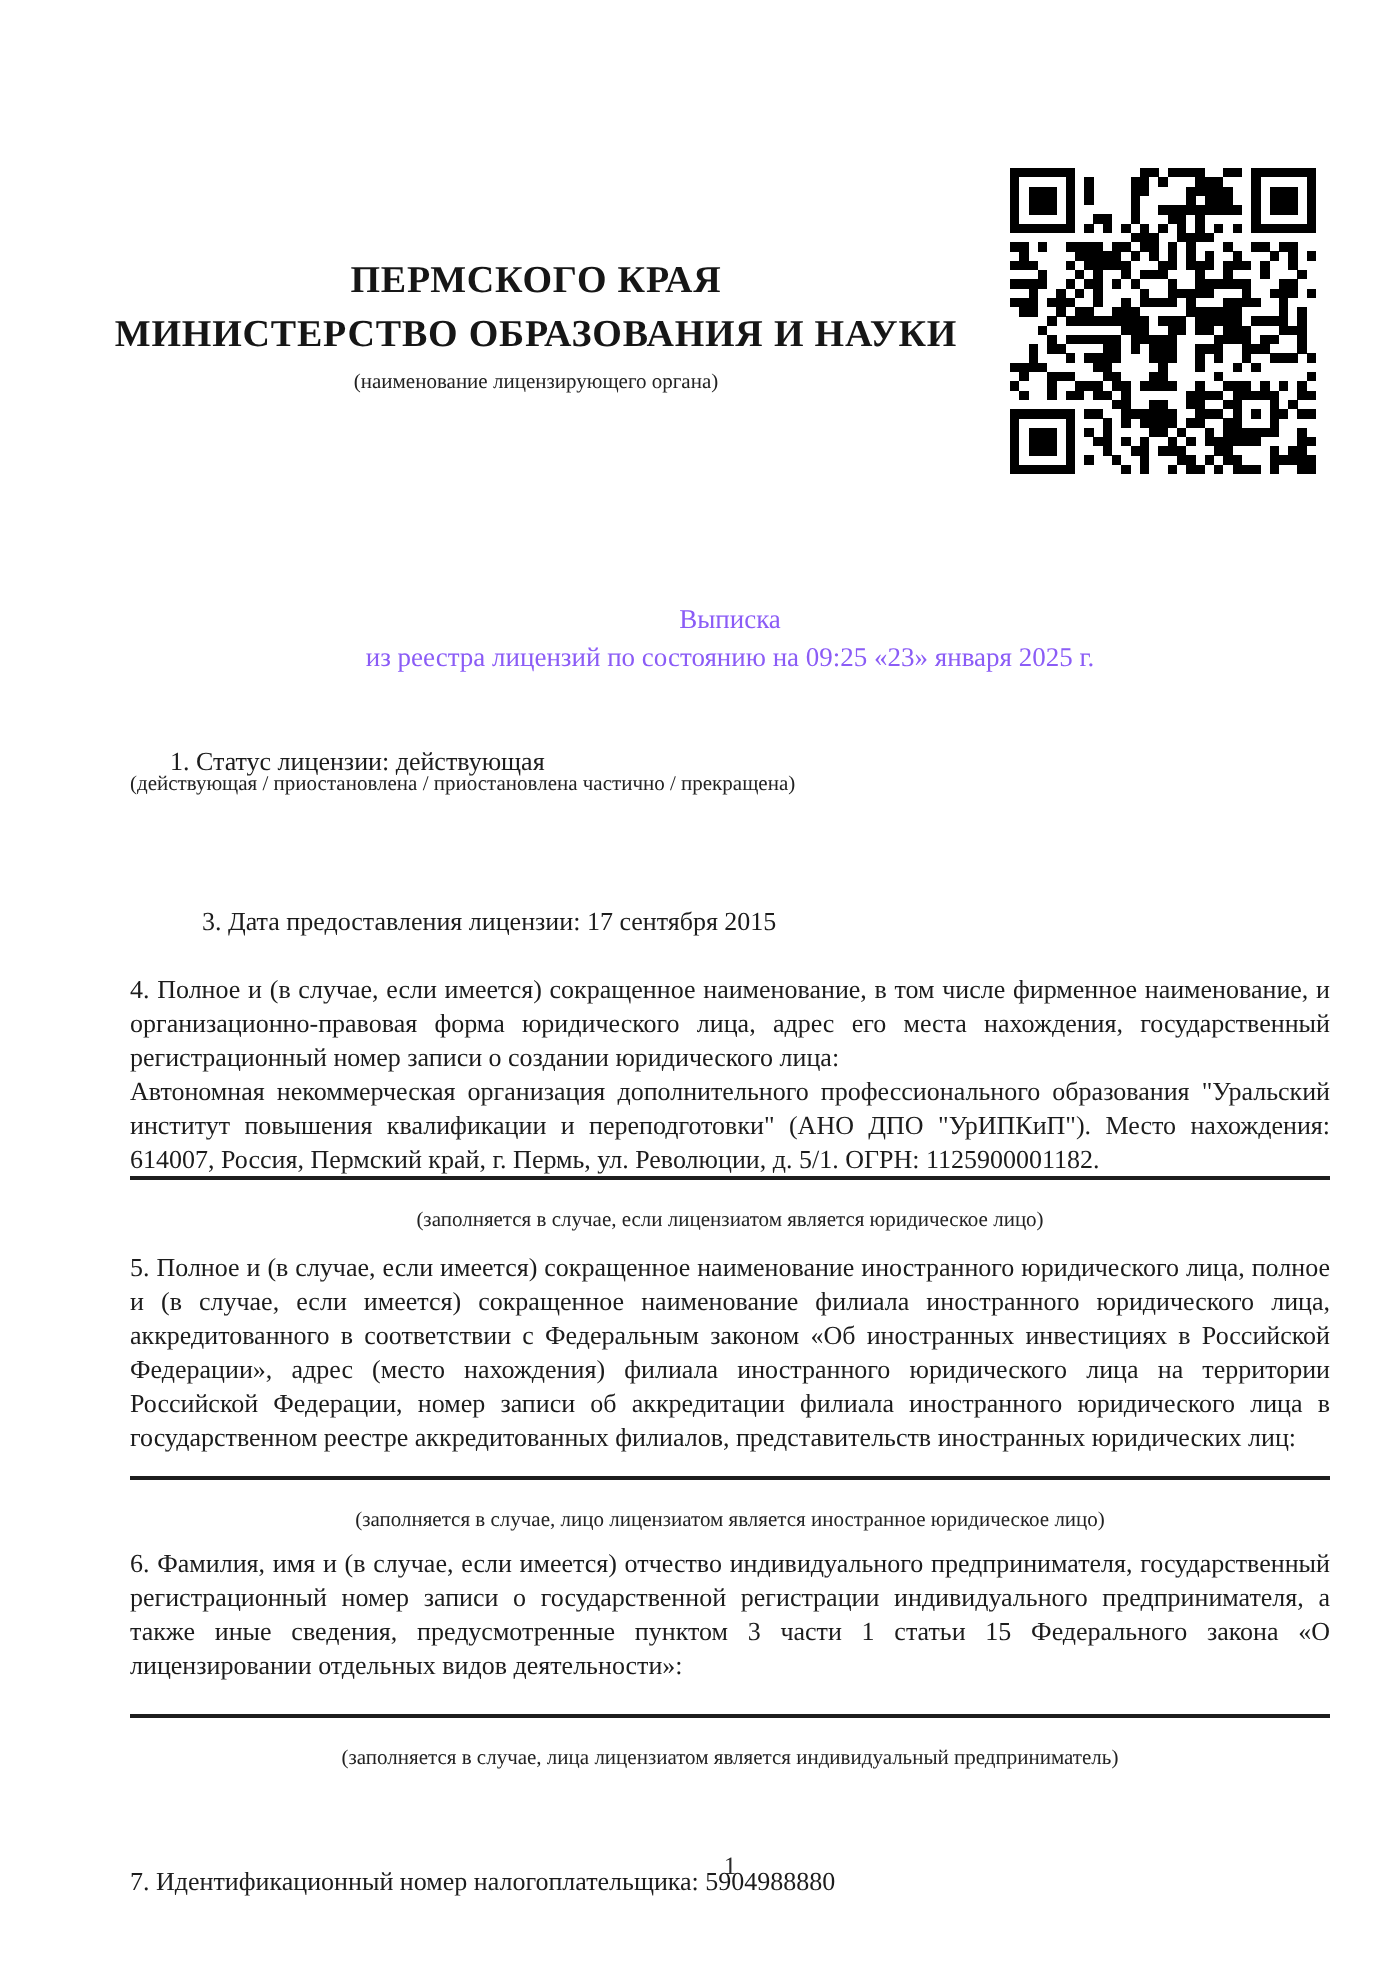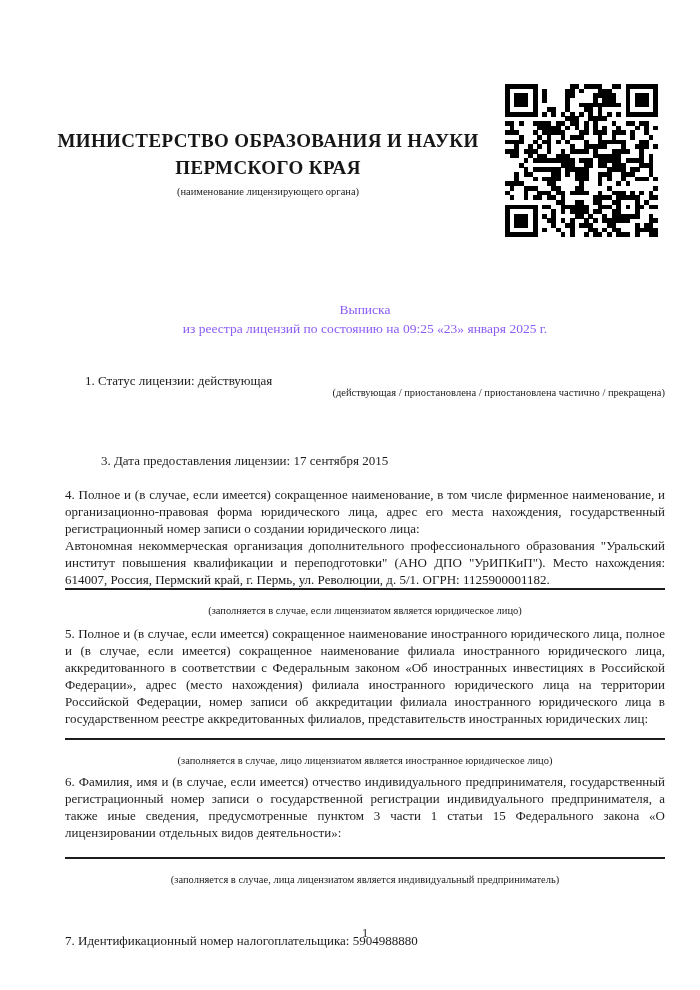--- a/index.html
+++ b/index.html
@@ -68,21 +68,21 @@
     width: 600px;
     font-size: 13px;
     line-height: 17px;
     text-align: justify;
     color: #1c1c1c;
   }
   .plain-caption {
     position: absolute;
     left: 65px;
     width: 600px;
-    text-align: right;
+    text-align: left;
     font-size: 10.5px;
     line-height: 13px;
     color: #222222;
   }
   .rule-caption {
     position: absolute;
     left: 65px;
     width: 600px;
     border-top: 2px solid #1d1d1d;
     padding-top: 14px;
@@ -640,22 +640,22 @@
         <rect x="111.27" y="148.36" width="4.70" height="4.70"></rect>
         <rect x="115.91" y="148.36" width="4.70" height="4.70"></rect>
         <rect x="120.55" y="148.36" width="4.70" height="4.70"></rect>
         <rect x="129.82" y="148.36" width="4.70" height="4.70"></rect>
         <rect x="143.73" y="148.36" width="4.70" height="4.70"></rect>
         <rect x="148.36" y="148.36" width="4.70" height="4.70"></rect>
       </svg>
   </div>
 
   <div class="header-block">
+    <div class="ministry-line">ПЕРМСКОГО КРАЯ</div>
     <div class="ministry-line">МИНИСТЕРСТВО ОБРАЗОВАНИЯ И НАУКИ</div>
-    <div class="ministry-line">ПЕРМСКОГО КРАЯ</div>
     <div class="header-caption">(наименование лицензирующего органа)</div>
   </div>
 
   <div class="doc-title">
     <div>Выписка</div>
     <div>из реестра лицензий по состоянию на 09:25 «23» января 2025 г.</div>
   </div>
 
   <div class="item-line" style="top:372px;margin-left:20px;">1. Статус лицензии: действующая</div>
   <div class="plain-caption" style="top:386px;">(действующая / приостановлена / приостановлена частично / прекращена)</div>

